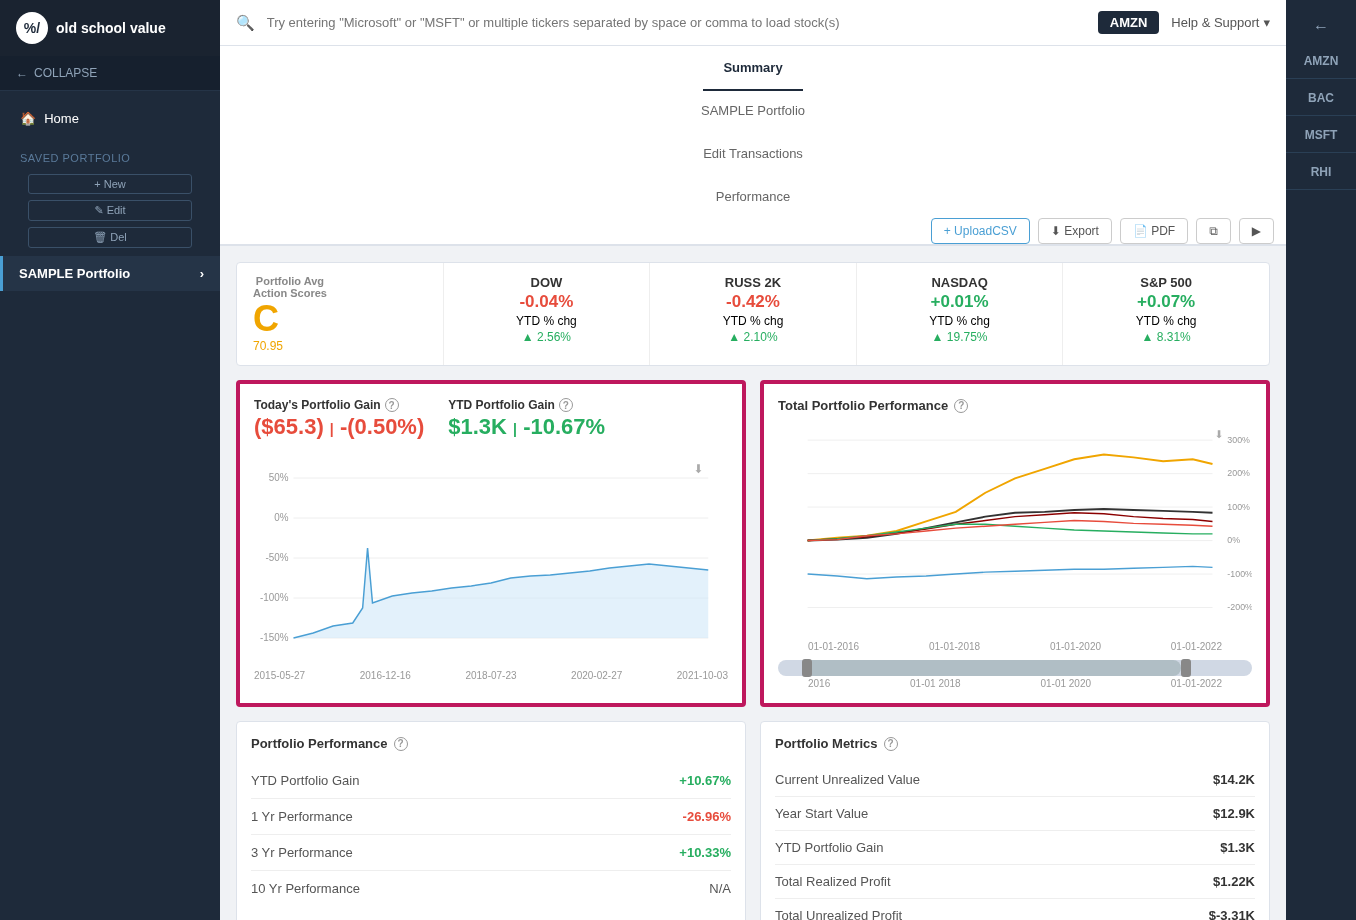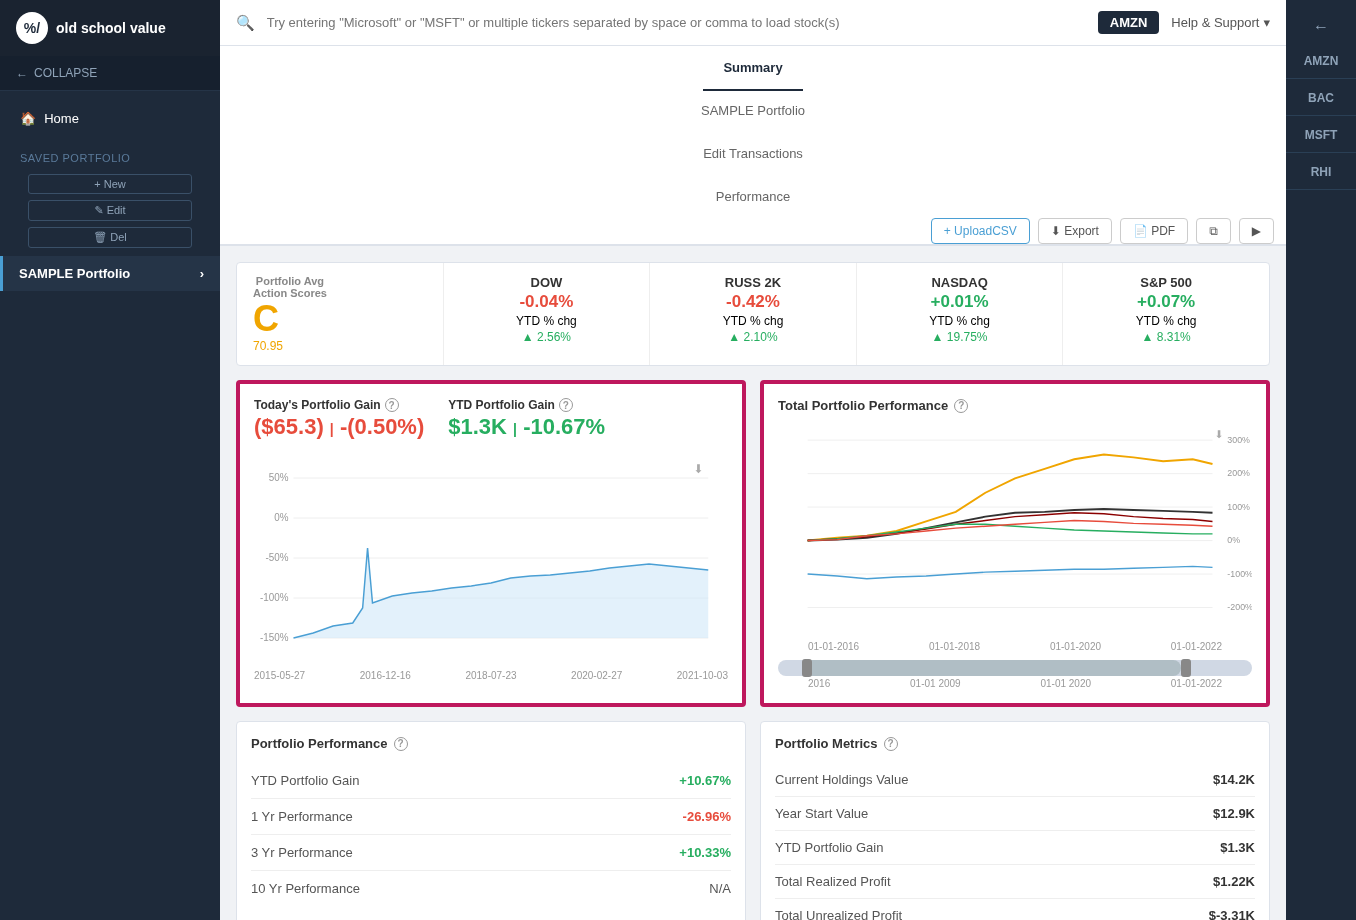--- a/index.html
+++ b/index.html
@@ -569,21 +569,21 @@
           <span>01-01-2022</span>
         </div>
 
         <div class="range-slider" style="margin-top:8px;">
           <div class="range-fill"></div>
           <div class="range-handle left"></div>
           <div class="range-handle right"></div>
         </div>
         <div class="chart-xaxis" style="padding:2px 30px 0;">
           <span>2016</span>
-          <span>01-01 2009</span>
+          <span>01-01 2018</span>
           <span>01-01 2020</span>
           <span>01-01-2022</span>
         </div>
       </div>
     </div>
 
     <div class="bottom-row">
 
       <div class="perf-card">
         <div class="card-title">
@@ -607,21 +607,21 @@
           <span class="perf-val neutral">N/A</span>
         </div>
       </div>
 
       <div class="metrics-card">
         <div class="card-title">
           <span>Portfolio Metrics</span>
           <span class="help-circle">?</span>
         </div>
         <div class="metrics-row">
-          <span>Current Holdings Value</span>
+          <span>Current Unrealized Value</span>
           <span class="metrics-val">$14.2K</span>
         </div>
         <div class="metrics-row">
           <span>Year Start Value</span>
           <span class="metrics-val">$12.9K</span>
         </div>
         <div class="metrics-row">
           <span>YTD Portfolio Gain</span>
           <span class="metrics-val">$1.3K</span>
         </div>

